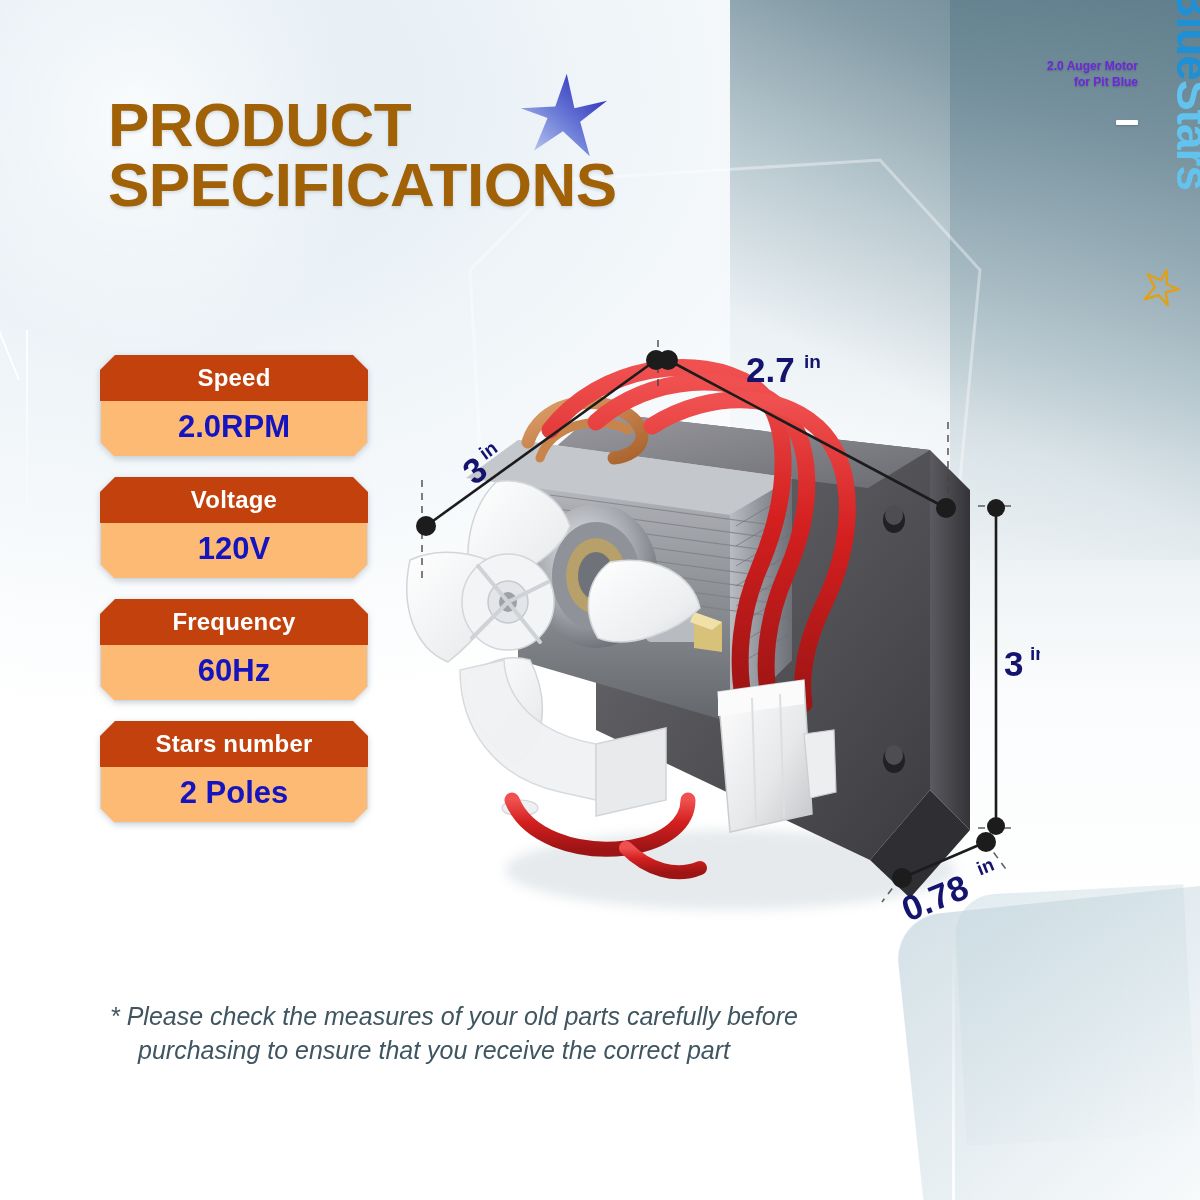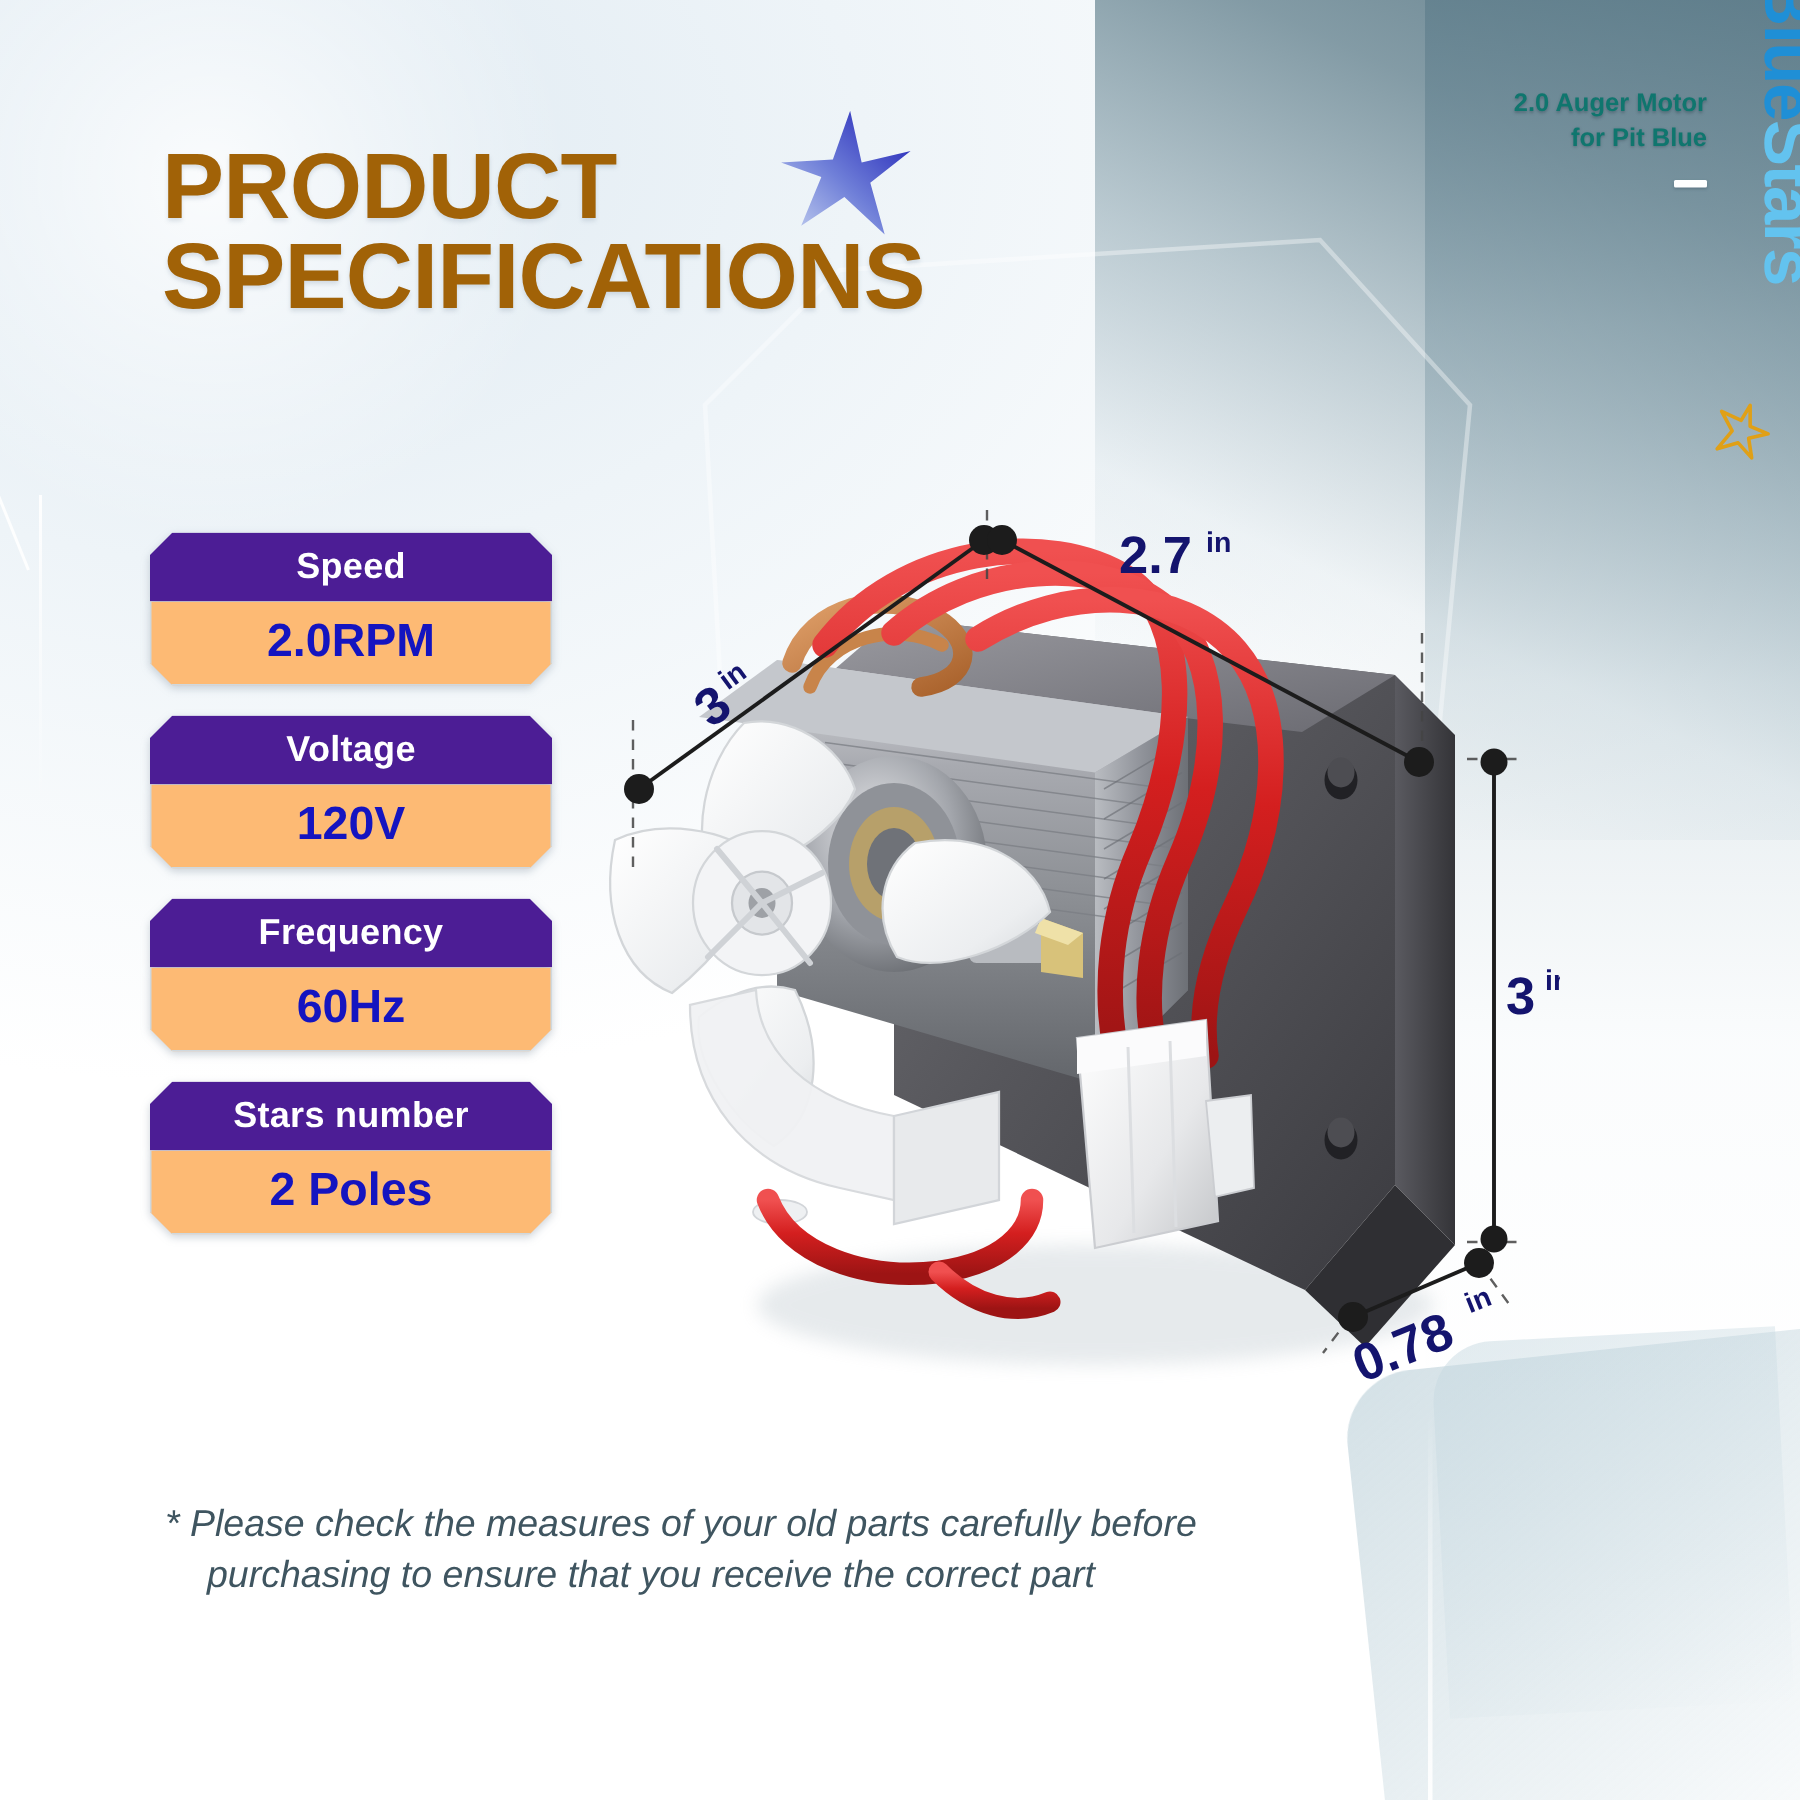--- a/index.html
+++ b/index.html
@@ -84,22 +84,22 @@
     text-shadow:0 2px 3px rgba(120,140,160,0.25);
     white-space:nowrap;
   }
   .title-line.l2{ font-size:62px; margin-top:2px; }
   .title-star{
     position:absolute; left:405px; top:-28px; width:96px; height:96px;
   }
 
   .corner-note{
     position:absolute; right:62px; top:58px; z-index:7;
-    text-align:right; color:#0f766e;
-    font-size:17px; font-weight:bold; line-height:1.35;
+    text-align:right; color:#6d28d9;
+    font-size:12px; font-weight:bold; line-height:1.35;
     text-shadow:0 1px 2px rgba(50,70,85,0.45);
   }
   .corner-dash{
     position:absolute; right:62px; top:120px; width:22px; height:5px;
     background:#ffffff; border-radius:1px; z-index:7;
     box-shadow:0 1px 2px rgba(50,70,85,0.35);
   }
 
   
   .brand{
@@ -117,21 +117,21 @@
     position:absolute; left:283px; top:34px; width:40px; height:40px;
   }
 
   
   .specs{ position:absolute; left:100px; top:355px; width:268px; z-index:6; }
   .spec-card{
     margin-bottom:20px;
     filter:drop-shadow(0 2px 3px rgba(90,110,130,0.30));
   }
   .spec-head{
-    background:#4c1d95; color:#ffffff;
+    background:#c2410c; color:#ffffff;
     font-size:24px; font-weight:bold; text-align:center;
     padding:9px 0 9px;
     clip-path:polygon(15px 0, calc(100% - 15px) 0, 100% 15px, 100% 100%, 0 100%, 0 15px);
     letter-spacing:0.2px;
   }
   .spec-val{
     background:#fdba74; color:#1414c0;
     font-size:31px; font-weight:bold; text-align:center;
     padding:8px 0 11px;
     clip-path:polygon(0 0, 100% 0, 100% calc(100% - 15px), calc(100% - 15px) 100%, 15px 100%, 0 calc(100% - 15px));

